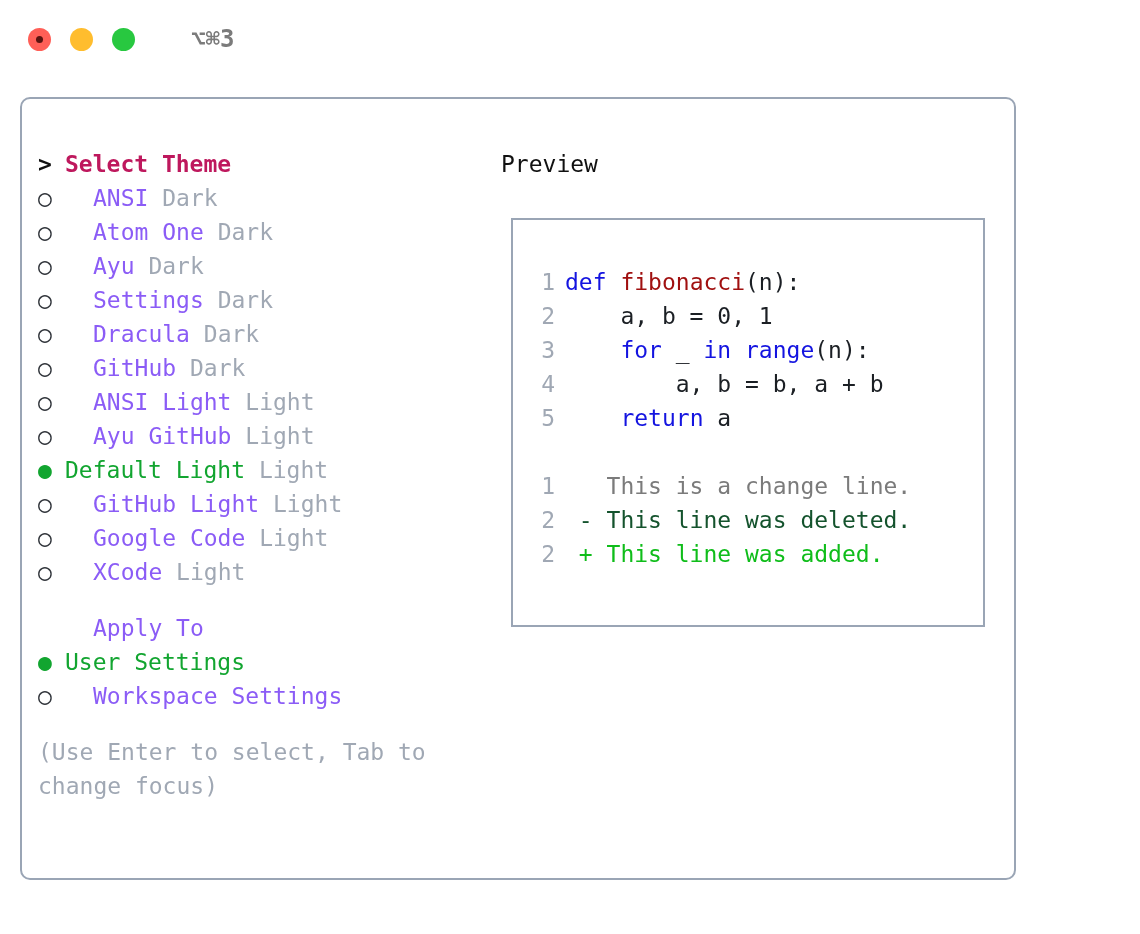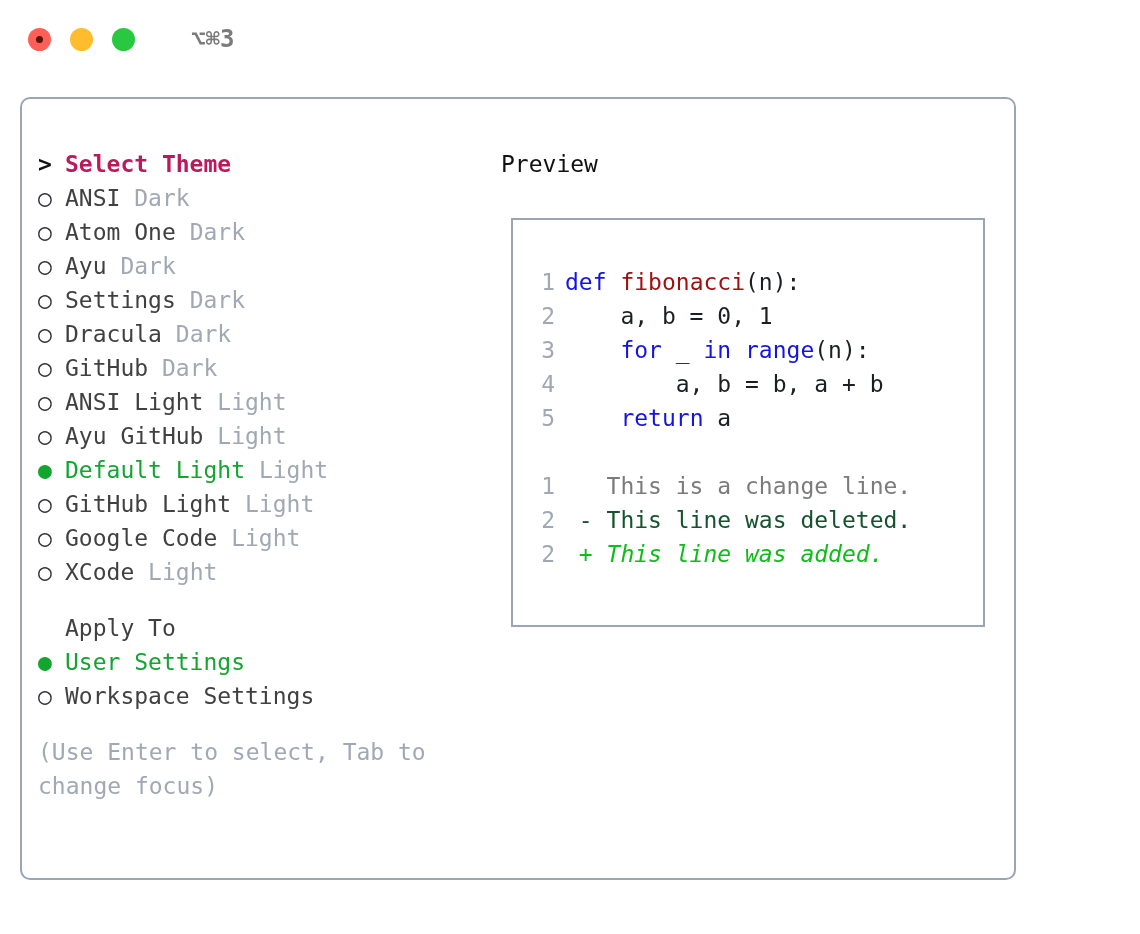--- a/index.html
+++ b/index.html
@@ -108,21 +108,21 @@
     width: 27px;
     flex: 0 0 27px;
     font-size: 23px;
     line-height: 34px;
   }
   .marker-caret   { color: #111111; font-weight: bold; }
   .marker-empty   { color: transparent; }
   .marker-off     { color: #33373d; }
   .marker-on      { color: #12a530; }
 
-  .label        { color: #404040; }
+  .label        { color: #8b5cf6; margin-left: 28px; }
   .label-bold   { color: #be185d; font-weight: bold; }
   .label-sel    { color: #12a530; }
   .suffix       { color: #a0a8b4; }
 
   .section-gap  { height: 22px; }
   .hint-gap     { height: 22px; }
 
   .hint {
     font-size: 23px;
     line-height: 34px;
@@ -177,21 +177,21 @@
     color: #a0a8b4;
     margin-right: 10px;
   }
   .blank-line { height: 34px; }
 
   .tok-kw   { color: #1414e0; }
   .tok-fn   { color: #a01010; }
   .tok-txt  { color: #1b1f24; }
   .tok-ctx  { color: #7b7b7b; }
   .tok-del  { color: #14532d; }
-  .tok-add  { color: #0fbd1a; font-style: italic; }
+  .tok-add  { color: #0fbd1a; }
 </style>
 </head>
 <body>
 
 <div class="window">
 
   <div class="titlebar">
     <div class="lights">
       <span class="light light-red"></span>
       <span class="light light-yellow"></span>

